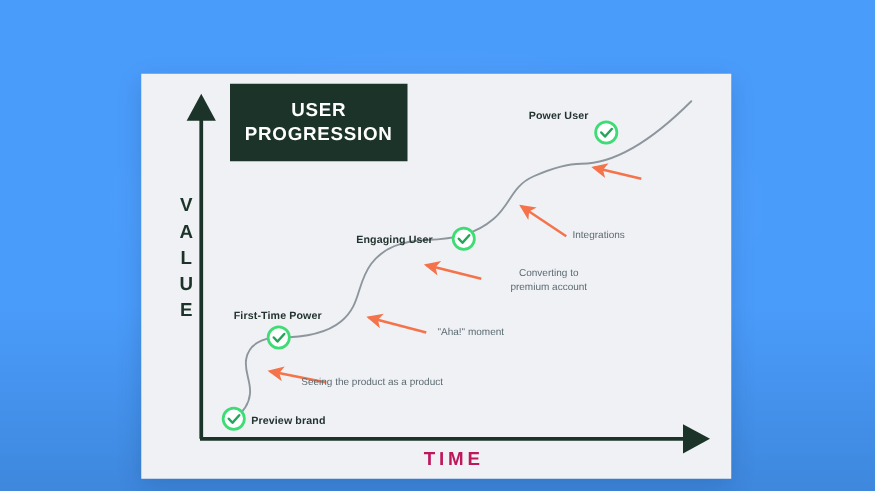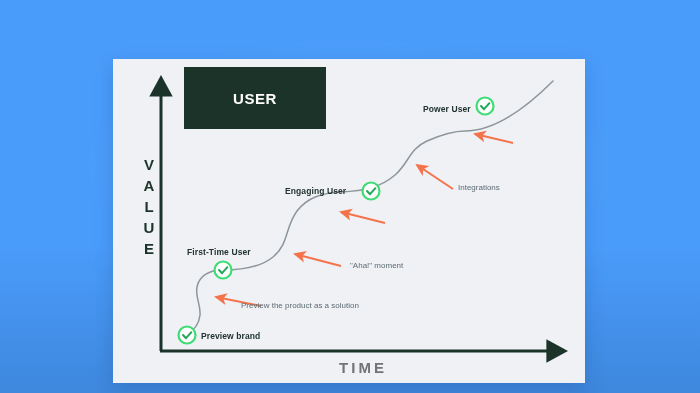--- a/index.html
+++ b/index.html
@@ -32,21 +32,21 @@
     color:#ffffff;font-weight:bold;font-size:15px;letter-spacing:0.6px;
     line-height:19px;text-align:center;
   }
   .axis-label-y{
     position:absolute;left:25px;top:95px;width:22px;
     color:#1b3328;font-weight:bold;font-size:15px;
     line-height:21px;text-align:center;
   }
   .axis-label-x{
     position:absolute;left:195px;top:300px;width:110px;
-    color:#737373;font-weight:bold;font-size:15px;letter-spacing:3px;
+    color:#be185d;font-weight:bold;font-size:15px;letter-spacing:3px;
     text-align:center;
   }
   .node-label{
     position:absolute;color:#23332e;font-weight:bold;font-size:8.5px;
     white-space:nowrap;letter-spacing:0.1px;
   }
   .annot{
     position:absolute;color:#5c6b72;font-size:8px;line-height:10.5px;
     white-space:pre-line;
   }
@@ -107,33 +107,36 @@
         <path d="M254,132 l3,3.2 l5.4,-6" fill="none" stroke="#22a75a" stroke-width="2" stroke-linecap="round" stroke-linejoin="round"></path>
       </g>
       <g>
         <circle cx="372" cy="47" r="8.5" fill="#ffffff" stroke="#3ddc75" stroke-width="2.2"></circle>
         <path d="M368,47 l3,3.2 l5.4,-6" fill="none" stroke="#22a75a" stroke-width="2" stroke-linecap="round" stroke-linejoin="round"></path>
       </g>
     </svg>
 
     <div class="title-block">
       <div class="title-line">USER</div>
+      <div class="title-line">PROGRESSION</div>
     </div>
 
     <div class="axis-label-y"><span style="white-space:pre-line;">V
 A
 L
 U
 E</span></div>
 
     <div class="axis-label-x">TIME</div>
 
     <div class="node-label" style="left:88px;top:272px;">Preview brand</div>
-    <div class="node-label" style="left:74px;top:188px;">First-Time User</div>
+    <div class="node-label" style="left:74px;top:188px;">First-Time Power</div>
     <div class="node-label" style="left:172px;top:127px;">Engaging User</div>
-    <div class="node-label" style="left:310px;top:45px;">Power User</div>
+    <div class="node-label" style="left:310px;top:28px;">Power User</div>
 
-    <div class="annot" style="left:128px;top:242px;">Preview the product as a solution</div>
+    <div class="annot" style="left:128px;top:242px;">Seeing the product as a product</div>
     <div class="annot" style="left:237px;top:202px;">"Aha!" moment</div>
+    <div class="annot center" style="left:278px;top:155px;width:96px;">Converting to
+premium account</div>
     <div class="annot" style="left:345px;top:124px;">Integrations</div>
 
   </div>
 </div>
 
 </body></html>

